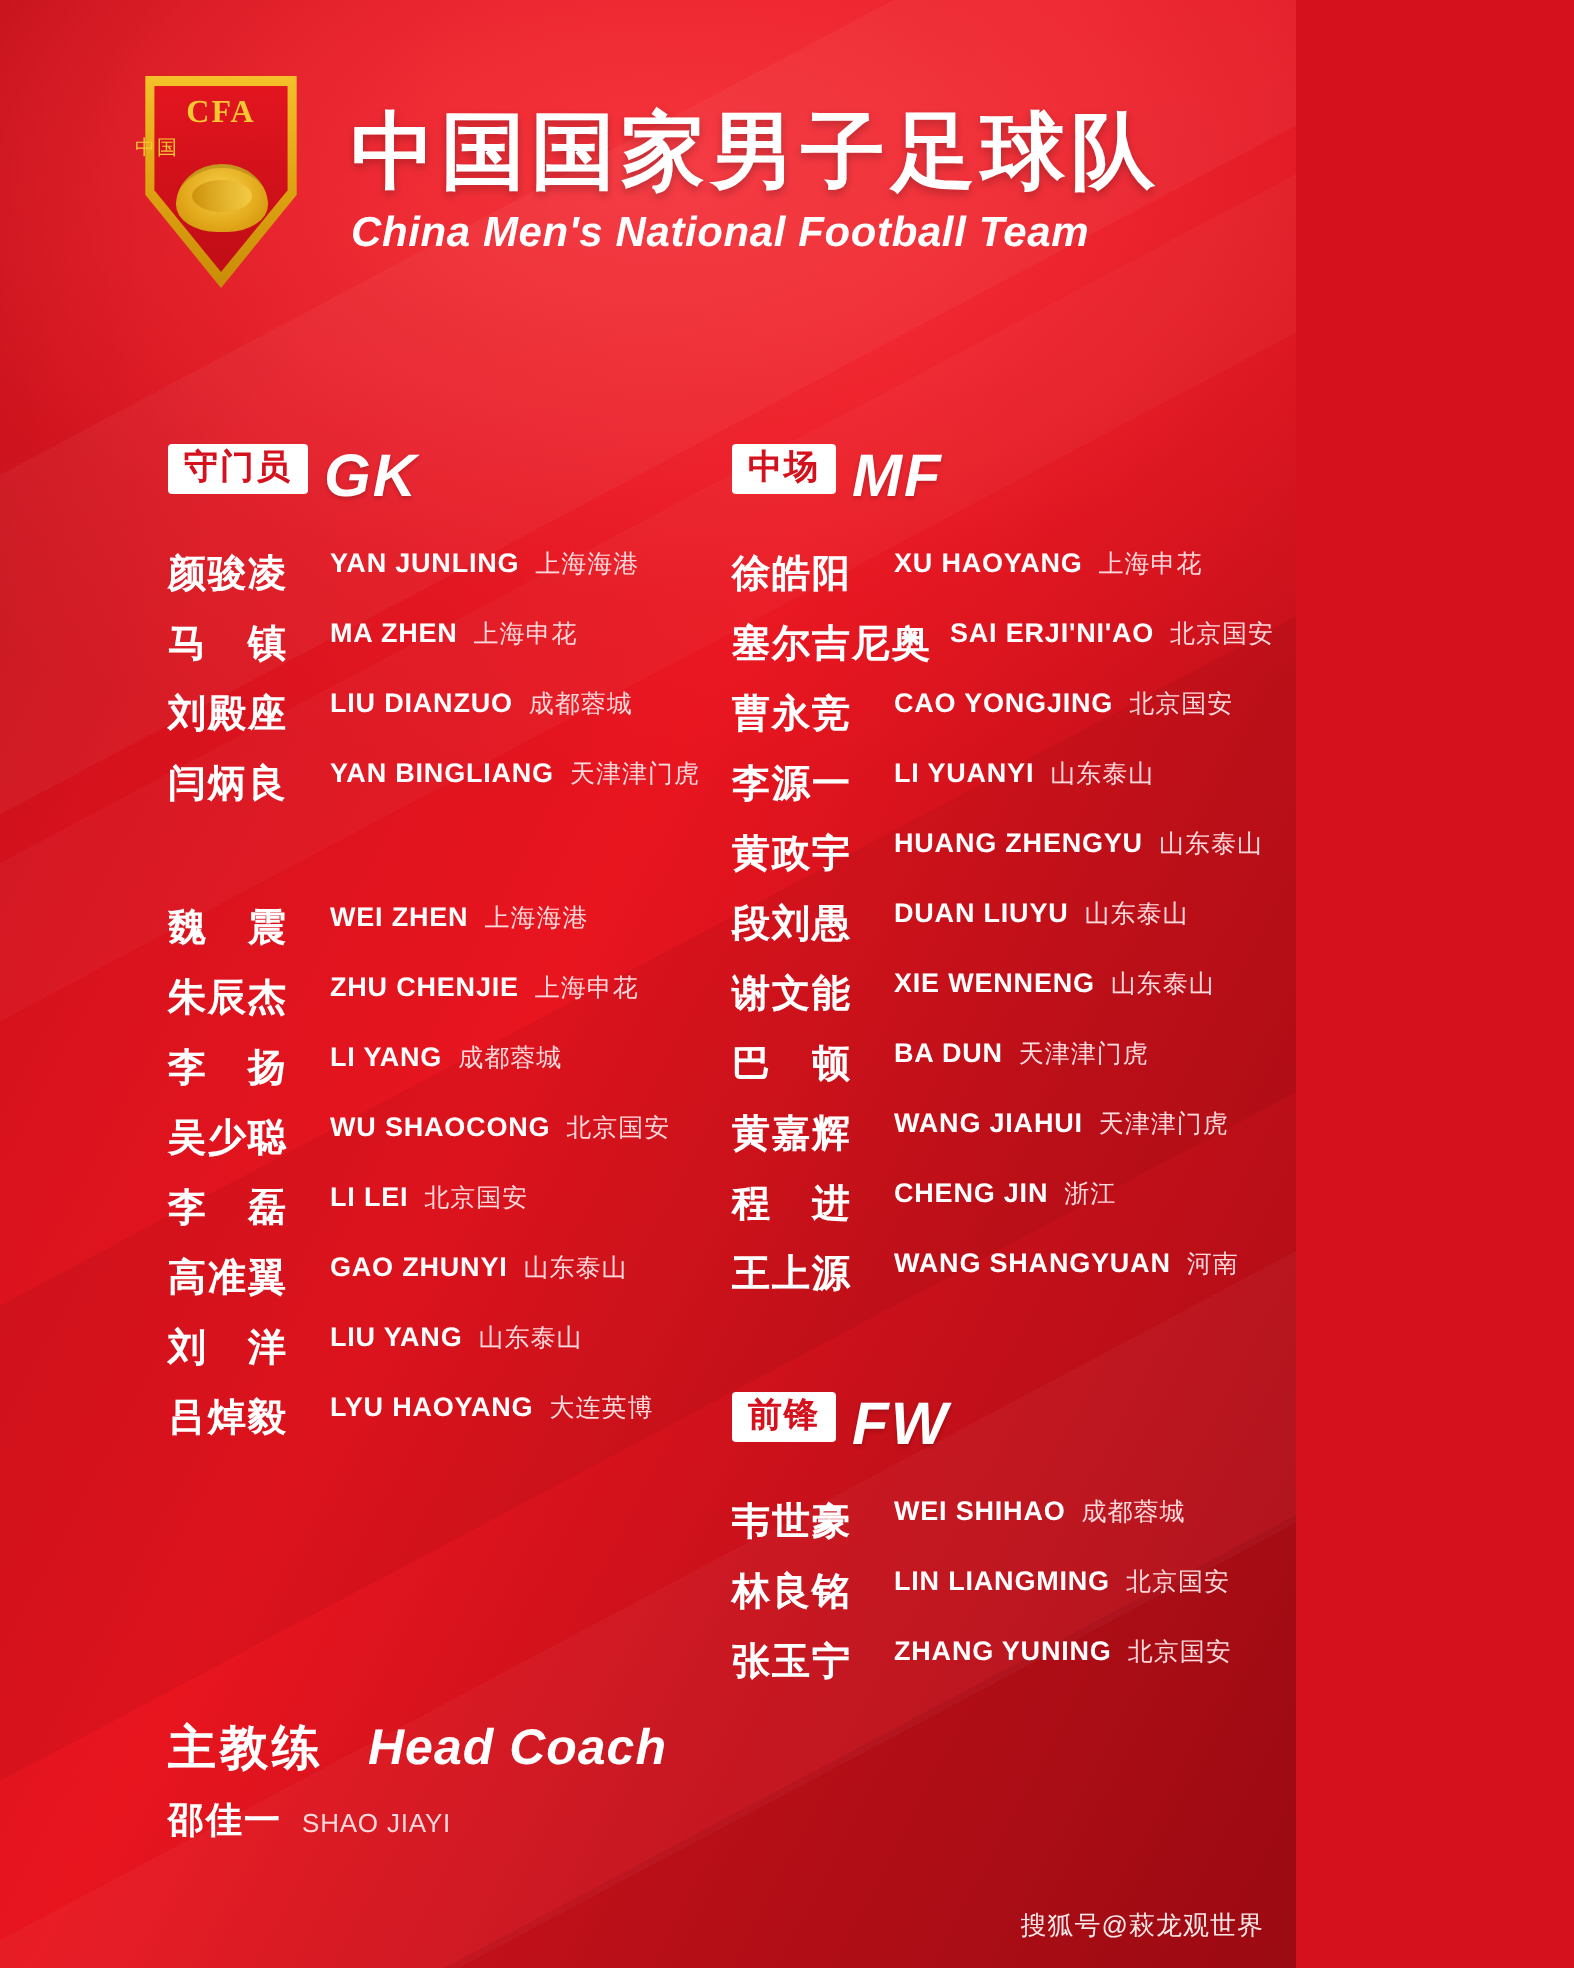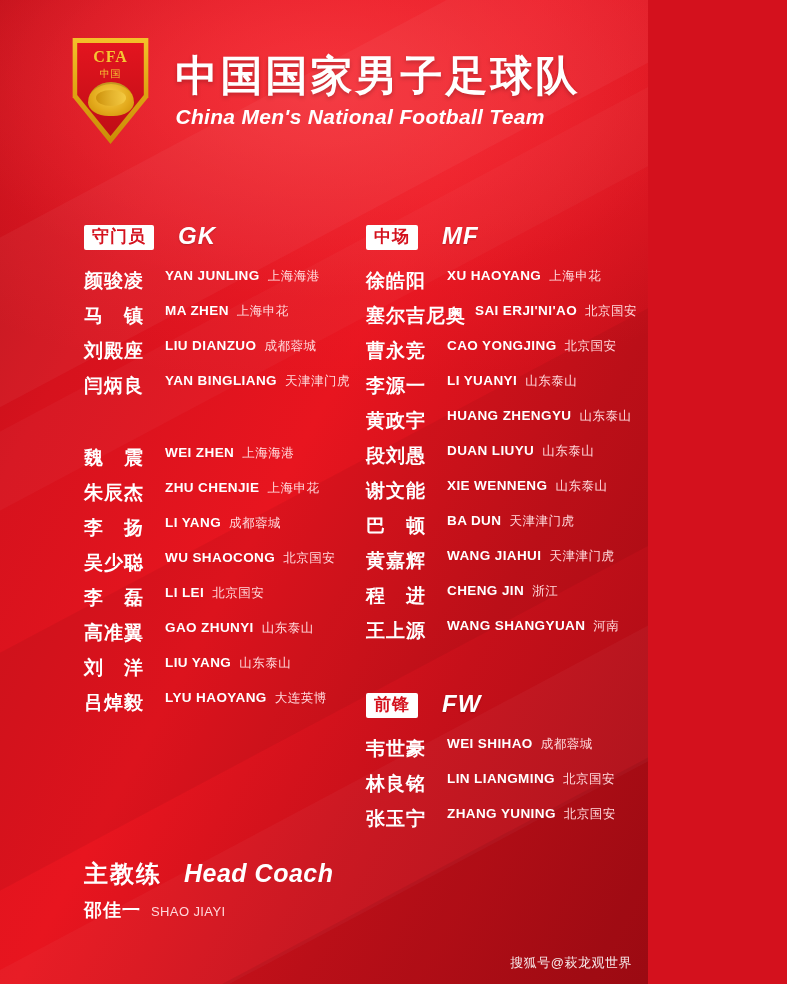--- a/index.html
+++ b/index.html
@@ -77,21 +77,21 @@
     text-align: center;
     color: #f5c733;
     font-size: 16px;
     font-weight: bold;
     letter-spacing: 1px;
     font-family: "Liberation Serif", serif;
   }
   .crest .cn {
     position: absolute;
     top: 29px; left: 0; right: 0;
-    text-align: center;
+    text-align: left;
     color: #f5c733;
     font-size: 10px;
     letter-spacing: 1px;
   }
   .crest .dragon {
     position: absolute;
     top: 44px; left: 50%;
     transform: translateX(-50%);
     width: 46px; height: 34px;
     background: radial-gradient(ellipse at 50% 40%, #f7cf48 0%, #e2a81a 60%, #c98c07 100%);
@@ -131,37 +131,37 @@
     display: flex;
     padding: 78px 0 0 0;
   }
   .col-left { width: 358px; padding-left: 84px; box-sizing: border-box; }
   .col-right { flex: 1; padding-left: 8px; }
 
   .group { margin-bottom: 46px; }
 
   .group-head {
     display: flex;
-    align-items: flex-end;
-    gap: 24px;
+    align-items: flex-start;
+    gap: 8px;
     margin-bottom: 18px;
   }
   .tag-cn {
     background: #ffffff;
     color: #d4111d;
     font-size: 17px;
     font-weight: bold;
     padding: 2px 8px 3px;
     letter-spacing: 1px;
     line-height: 1.15;
     border-radius: 2px;
   }
   .tag-en {
     color: #ffffff;
-    font-size: 24px;
+    font-size: 30px;
     font-weight: bold;
     font-style: italic;
     letter-spacing: 1px;
     -webkit-text-stroke: 1px rgba(255,255,255,0.0);
     text-shadow: 0 1px 2px rgba(0,0,0,0.2);
   }
 
   .player {
     display: flex;
     align-items: flex-start;

